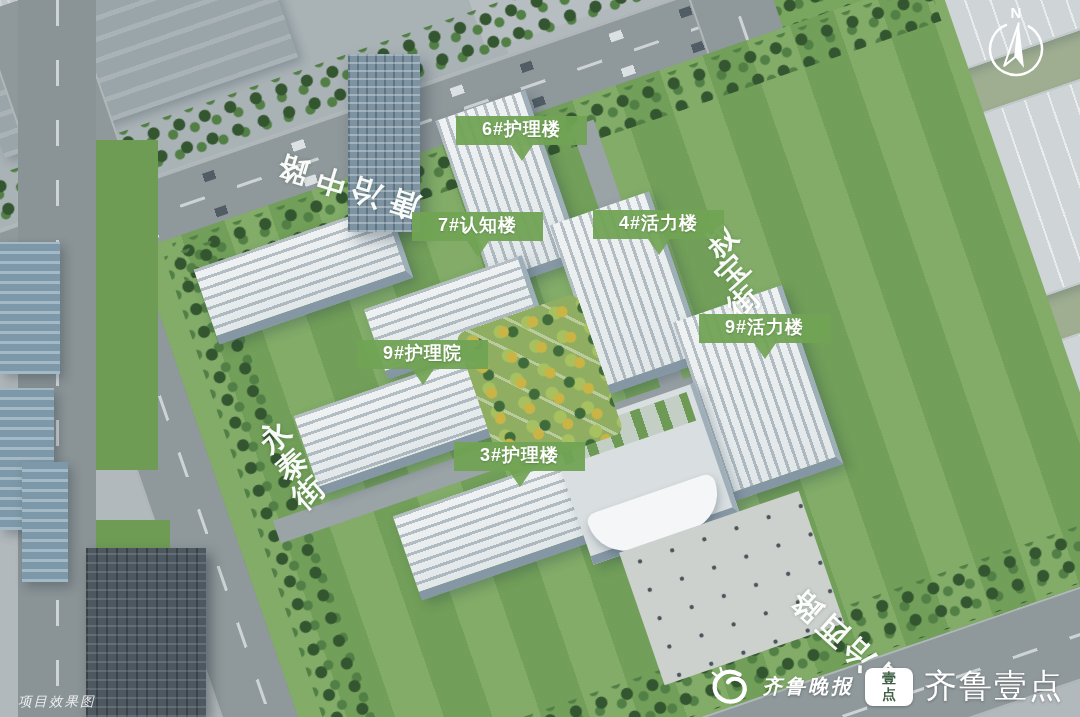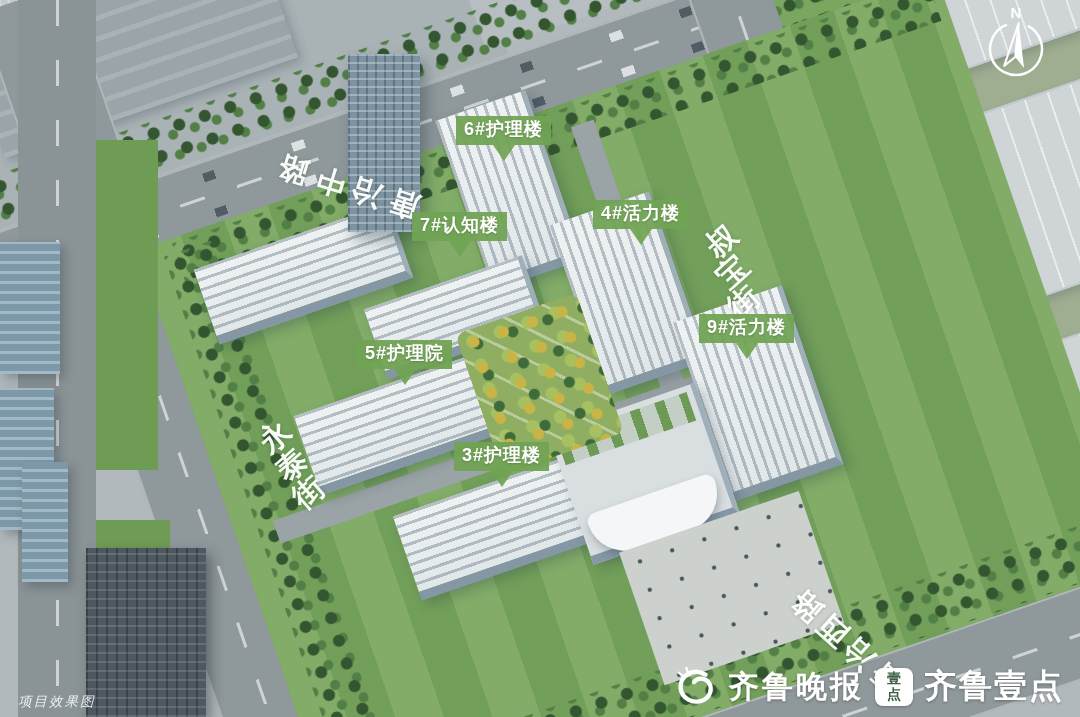--- a/index.html
+++ b/index.html
@@ -66,43 +66,43 @@
     box-shadow:4px 5px 10px rgba(30,45,60,.3);z-index:1;}
   .darkb{position:absolute;background:#4d5860;background-image:
     repeating-linear-gradient(0deg, rgba(255,255,255,.13) 0 2px, transparent 2px 9px),
     repeating-linear-gradient(90deg, rgba(0,0,0,.25) 0 2px, transparent 2px 10px);
     box-shadow:5px 6px 12px rgba(20,30,40,.4);z-index:1;}
   .proad{position:absolute;z-index:1;background:#8a9396;}
   .pverge{position:absolute;z-index:1;background:#6f9c55;}
 
   
   .blabel{position:absolute;z-index:5;background:rgba(113,163,84,.95);color:#fff;
-    font-weight:700;font-size:18px;line-height:1.3;padding:2px 8px 4px;letter-spacing:1px;
+    font-weight:700;font-size:18px;line-height:1.3;padding:2px 26px 4px;letter-spacing:1px;
     white-space:nowrap;text-shadow:0 1px 2px rgba(0,0,0,.18);}
   .blabel .ptr{position:absolute;left:50%;top:98%;transform:translateX(-50%);width:0;height:0;
     border-left:11px solid transparent;border-right:11px solid transparent;
     border-top:16px solid rgba(113,163,84,.92);}
   .street{position:absolute;z-index:4;color:#fff;font-weight:700;font-size:30px;
     letter-spacing:9px;white-space:nowrap;opacity:.96;text-shadow:0 0 4px rgba(40,80,40,.35);}
   .street-stack{position:absolute;z-index:4;display:flex;flex-direction:column;
     align-items:center;color:#fff;font-weight:700;font-size:31px;line-height:1.05;
     opacity:.96;text-shadow:0 0 4px rgba(40,80,40,.35);}
   .street-stack span{display:block;}
   .stack-shubao span{transform:rotate(-22deg);}
   .stack-yongtai span{transform:rotate(-10deg);}
   .compass{position:absolute;left:984px;top:3px;z-index:6;}
   .watermark{position:absolute;right:16px;bottom:8px;z-index:6;display:flex;
     align-items:center;gap:11px;color:#fff;}
-  .wm-news{font-family:"Liberation Serif","DejaVu Serif",serif;
-    font-weight:700;font-size:31px;letter-spacing:3px;text-shadow:0 1px 3px rgba(0,0,0,.3);}
-  .wm-badge{width:38px;height:38px;background:#fff;border-radius:8px;display:grid;
+  .wm-news{font-family:"Liberation Serif","DejaVu Serif",serif;font-style:italic;
+    font-weight:700;font-size:20px;letter-spacing:3px;text-shadow:0 1px 3px rgba(0,0,0,.3);}
+  .wm-badge{width:48px;height:38px;background:#fff;border-radius:8px;display:grid;
     place-items:center;box-shadow:0 1px 3px rgba(0,0,0,.25);}
   .wm-badge span{width:18px;font-size:14px;line-height:1.1;font-weight:700;color:#3f5f44;
     word-break:break-all;text-align:center;}
-  .wm-app{font-weight:700;font-size:33px;letter-spacing:2px;text-shadow:0 1px 3px rgba(0,0,0,.3);}
+  .wm-app{font-weight:400;font-size:33px;letter-spacing:2px;text-shadow:0 1px 3px rgba(0,0,0,.3);}
   .caption{position:absolute;left:18px;top:693px;z-index:6;font-size:13.5px;
     color:rgba(255,255,255,.85);letter-spacing:2px;font-style:italic;}
 </style>
 </head>
 <body>
 
 <div class="canvas">
 
   <div class="tilt">
 
@@ -177,30 +177,30 @@
   <div class="darkb" style="left:86px;top:548px;width:120px;height:169px;"></div>
 
   <div class="blabel" style="left:456px;top:116px;">
     <span>6#护理楼</span>
     <i class="ptr"></i>
   </div>
   <div class="blabel" style="left:394px;top:212px;margin-left:18px;">
     <span>7#认知楼</span>
     <i class="ptr"></i>
   </div>
-  <div class="blabel" style="left:593px;top:200px;">
+  <div class="blabel" style="left:593px;top:210px;">
     <span>4#活力楼</span>
     <i class="ptr"></i>
   </div>
   <div class="blabel" style="left:699px;top:314px;">
     <span>9#活力楼</span>
     <i class="ptr"></i>
   </div>
   <div class="blabel" style="left:357px;top:340px;">
-    <span>5#护理院</span>
+    <span>9#护理院</span>
     <i class="ptr"></i>
   </div>
   <div class="blabel" style="left:454px;top:442px;">
     <span>3#护理楼</span>
     <i class="ptr"></i>
   </div>
 
   <div class="street" style="left:345px;top:185px;transform:translate(-50%,-50%) rotate(197deg);">唐冶中路</div>
   <div class="street-stack stack-shubao" style="left:733px;top:272px;transform:translate(-50%,-50%) rotate(-20deg);">
       <span>叔</span>

